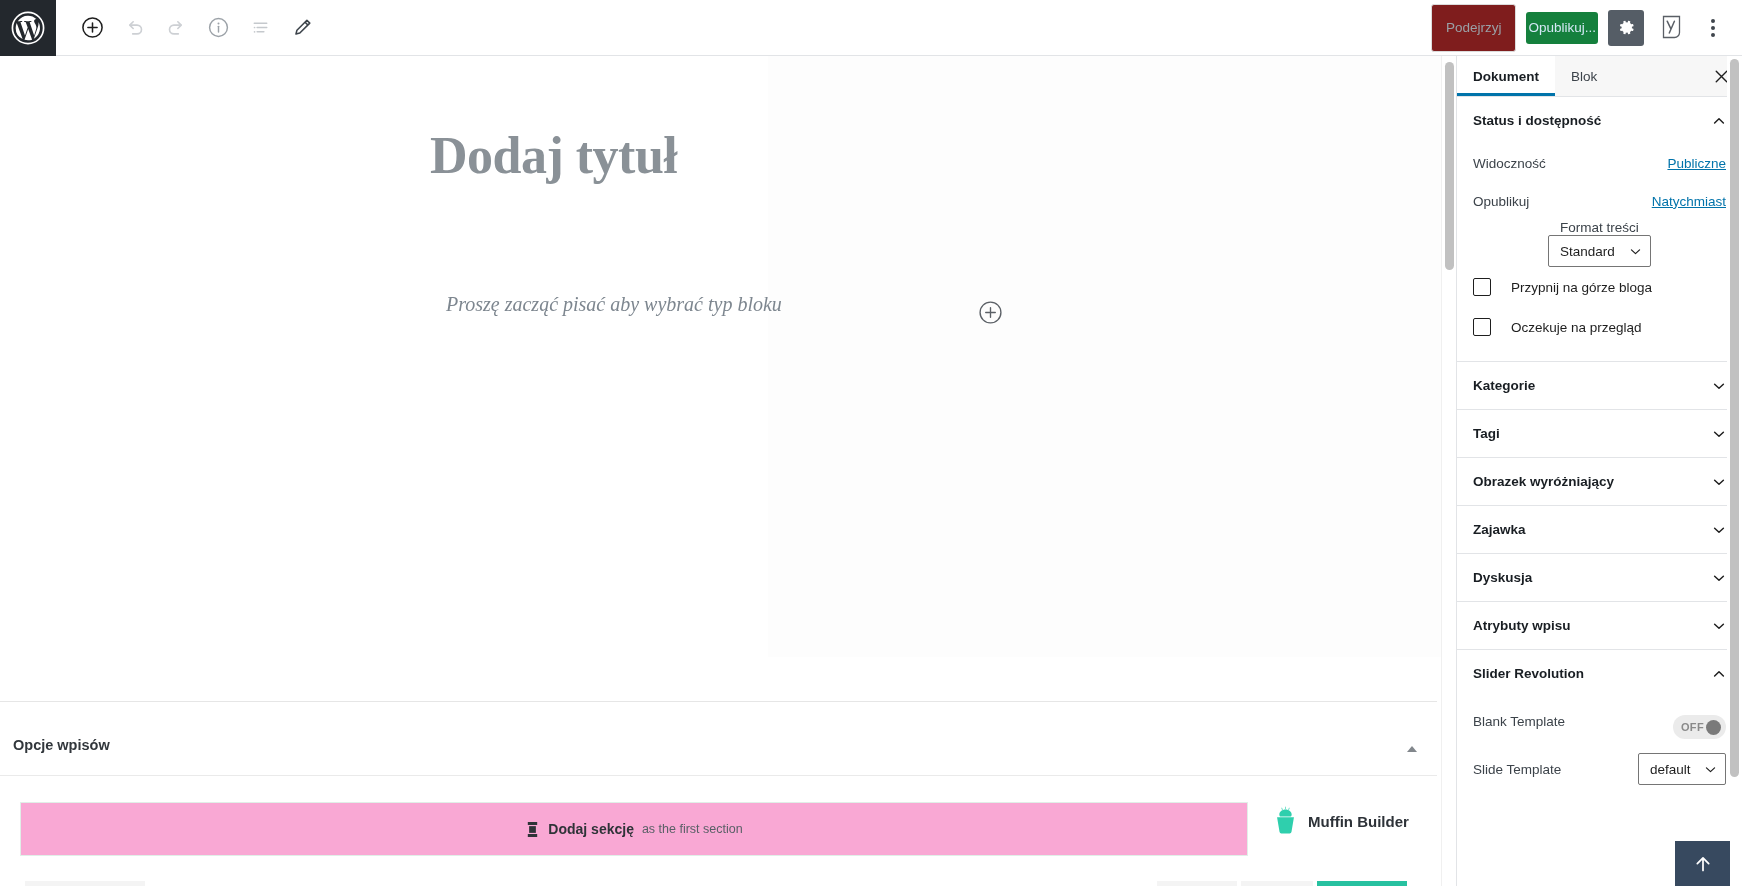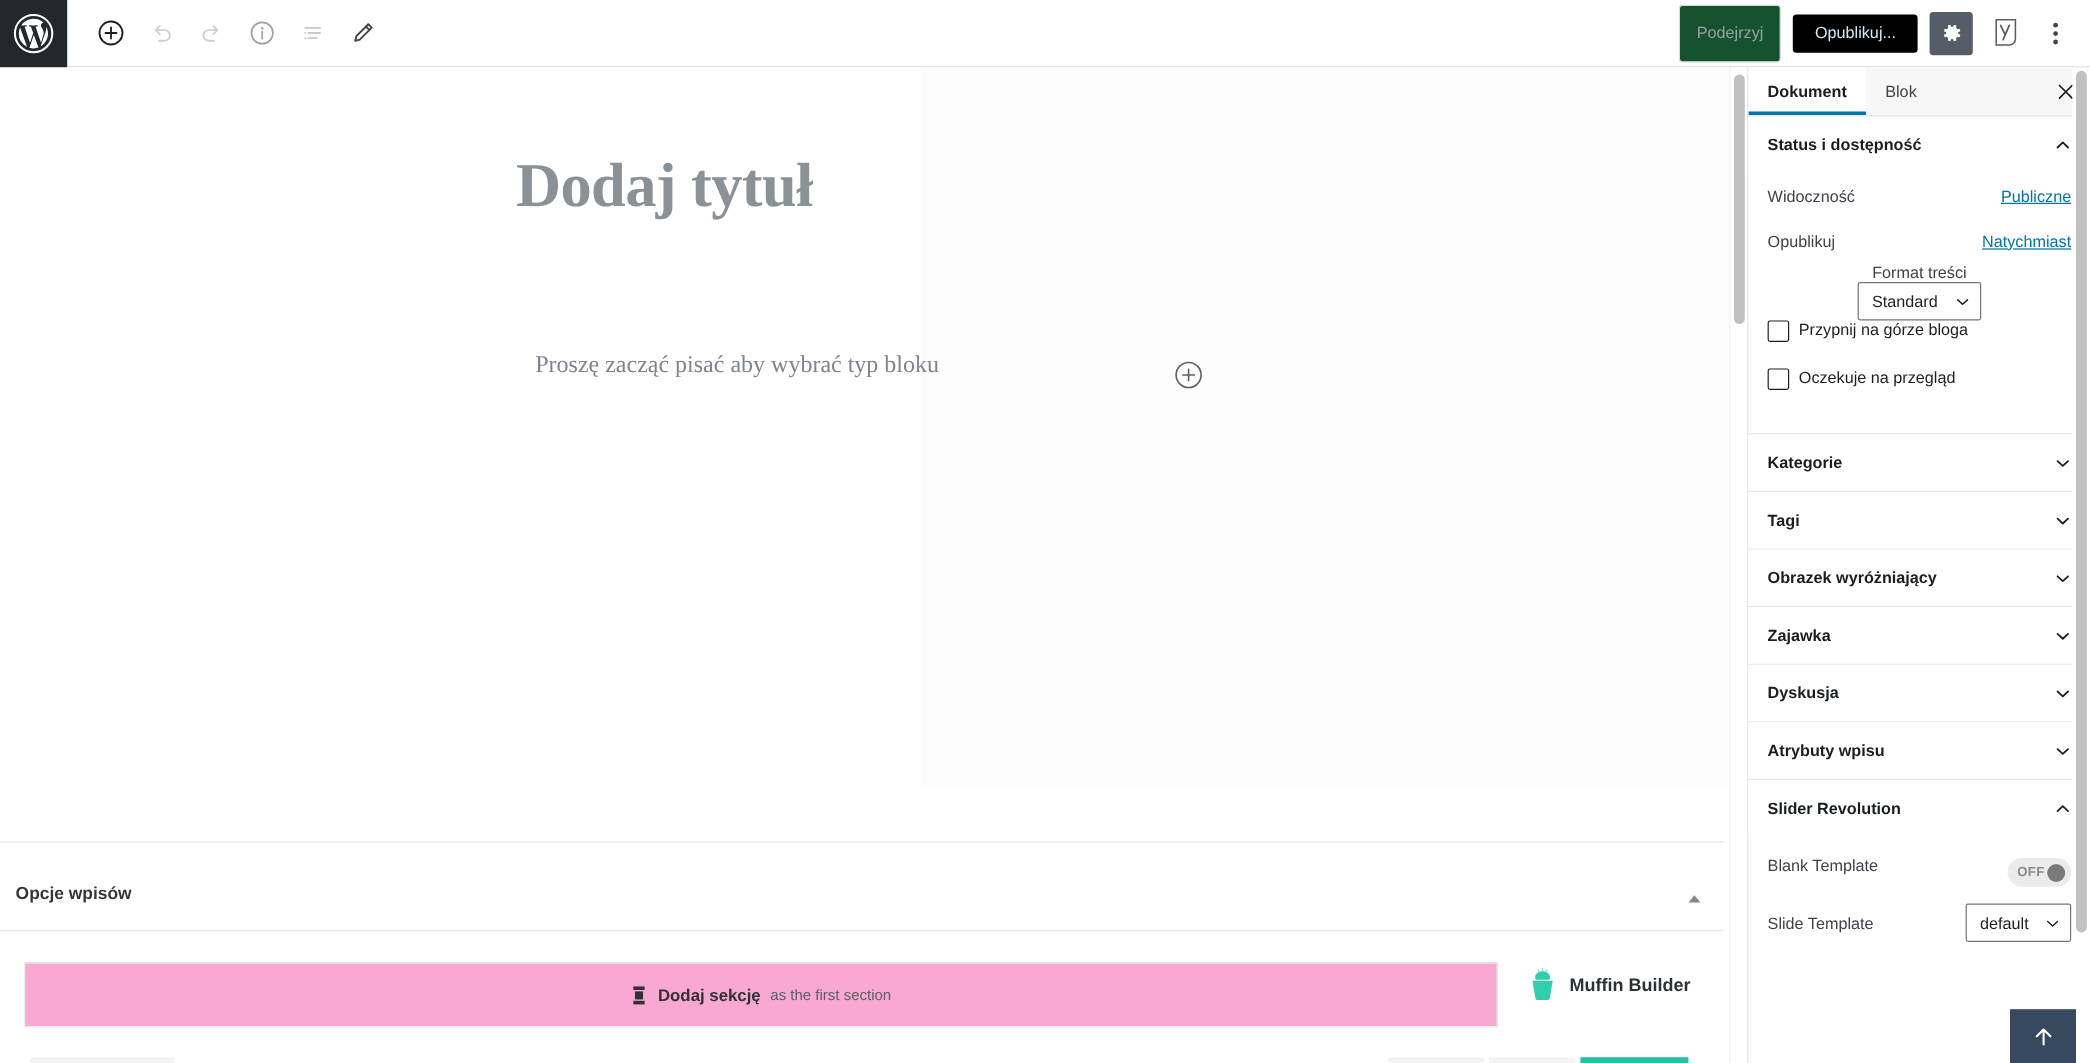--- a/index.html
+++ b/index.html
@@ -29,27 +29,27 @@
   }
   .tb-left { display: flex; align-items: center; padding-left: 16px; gap: 2px; }
   .tb-btn {
     width: 40px; height: 40px; display: flex; align-items: center; justify-content: center;
     background: transparent; border: none; cursor: pointer; border-radius: 2px;
   }
   .tb-spacer { flex: 1 1 auto; }
   .tb-right { display: flex; align-items: center; gap: 10px; padding-right: 14px; }
   .btn-preview {
     height: 48px; padding: 0 14px; border: 1px solid #dcdcdc; border-radius: 3px;
-    background: #14532d; color: #9aa0a6; font-size: 13.5px; cursor: pointer;
+    background: #7f1d1d; color: #9aa0a6; font-size: 13.5px; cursor: pointer;
     display: flex; align-items: center;
     font-family: "Liberation Sans", sans-serif;
   }
   .btn-publish {
-    height: 32px; padding: 0 18px; border: none; border-radius: 3px;
-    background: #000000; color: #d4e8f5; font-size: 13.5px; cursor: pointer;
+    height: 32px; padding: 0 2px; border: none; border-radius: 3px;
+    background: #15803d; color: #d4e8f5; font-size: 13.5px; cursor: pointer;
     display: flex; align-items: center;
     font-family: "Liberation Sans", sans-serif;
   }
   .btn-gear {
     width: 36px; height: 36px; border-radius: 3px; background: #555d66;
     display: flex; align-items: center; justify-content: center; cursor: pointer;
     border: none;
   }
   .btn-yoast {
     width: 34px; height: 36px; display: flex; align-items: center; justify-content: center;
@@ -76,20 +76,21 @@
     font-family: "Liberation Serif", serif;
     font-size: 52px; font-weight: bold; color: #8a9197;
     letter-spacing: -0.5px;
     white-space: nowrap;
   }
   .block-placeholder {
     position: absolute; top: 237px; left: 446px;
     font-family: "Liberation Serif", serif;
     font-size: 20px; color: #7d868f;
     white-space: nowrap;
+    font-style: italic;
   }
   .block-adder {
     position: absolute; top: 243px; left: 977px;
     width: 26px; height: 26px;
     display: flex; align-items: center; justify-content: center;
     cursor: pointer;
   }
   .hr-line {
     position: absolute; left: 0; width: 1437px; height: 1px; background: #e6e6e6;
   }
@@ -197,21 +198,21 @@
   .row-link {
     font-size: 13.5px; color: #0073aa; text-decoration: underline; cursor: pointer;
     background: none; border: none; padding: 0;
     font-family: "Liberation Sans", sans-serif;
   }
   .select-box {
     height: 32px; min-width: 103px; border: 1px solid #757575; border-radius: 2px;
     background: #fff; display: flex; align-items: center; justify-content: space-between;
     padding: 0 8px 0 11px; gap: 8px; cursor: pointer; font-size: 13.5px; color: #1e1e1e;
   }
-  .checkrow { display: flex; align-items: flex-start; gap: 8px; height: 40px; }
+  .checkrow { display: flex; align-items: center; gap: 20px; height: 40px; }
   .cbox {
     width: 18px; height: 18px; border: 1.5px solid #1e1e1e; border-radius: 2px;
     background: #fff; cursor: pointer; flex: 0 0 18px;
   }
   .cbox-label { font-size: 13.5px; color: #1e1e1e; }
 
   .toggle-off {
     width: 53px; height: 24px; border-radius: 12px; background: #ebebeb;
     display: flex; align-items: center; justify-content: space-between;
     padding: 0 5px 0 8px; cursor: pointer; margin-top: 12px;

